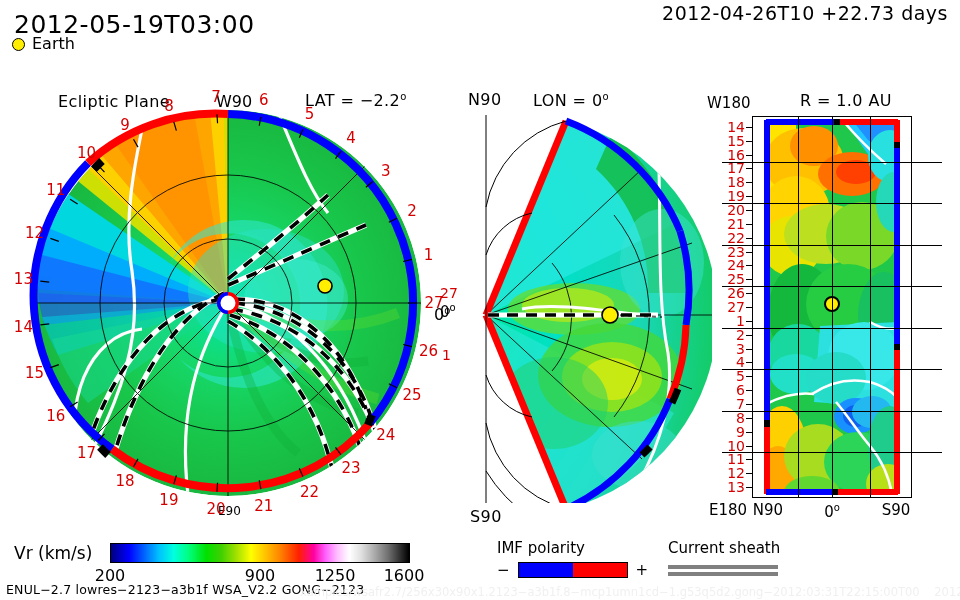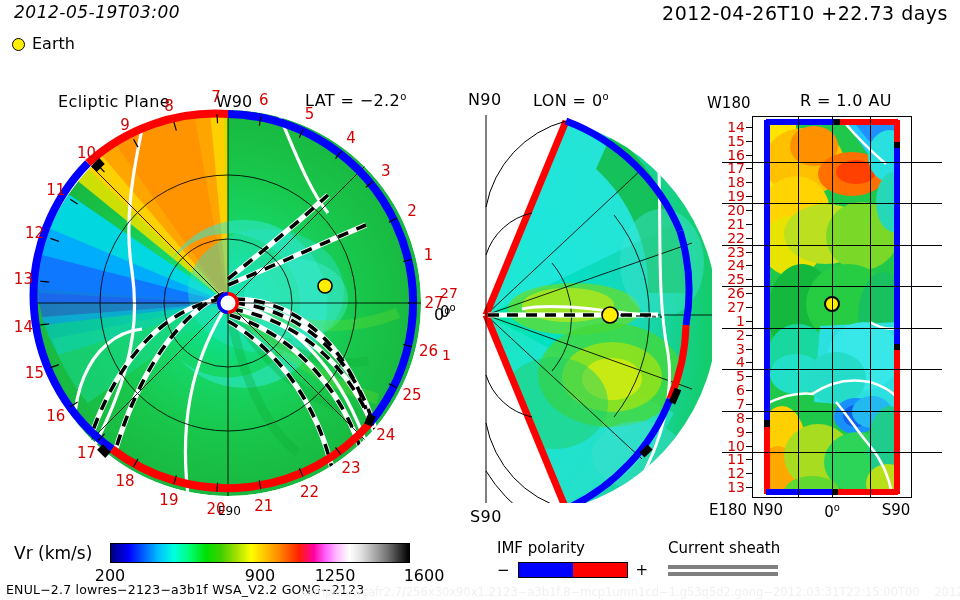--- a/index.html
+++ b/index.html
@@ -5,21 +5,21 @@
   html,body{margin:0;padding:0;background:#ffffff;}
   body{width:960px;height:600px;overflow:hidden;
        font-family:"DejaVu Sans","Liberation Sans",sans-serif;}
   #root{position:relative;width:960px;height:600px;background:#fff;}
 
   .abs{position:absolute;}
   .txt{color:#000;white-space:pre;line-height:1;}
   .red{color:#d40000;}
 
   
-  #hdr-left{left:14px;top:4px;font-size:17px;letter-spacing:.5px;font-style:italic;}
+  #hdr-left{left:14px;top:12px;font-size:25px;letter-spacing:.5px;}
   #hdr-right{right:12px;top:4px;font-size:19px;letter-spacing:.5px;}
   #earth-legend{left:12px;top:36px;display:flex;align-items:center;gap:7px;font-size:16px;}
   .earth-dot{width:13px;height:13px;border-radius:50%;background:#ffee00;
              border:1.6px solid #000;box-sizing:border-box;display:block;}
 
   
   .ptitle{font-size:16px;letter-spacing:.4px;}
   .sup{font-size:10px;vertical-align:super;}
 
   
@@ -504,21 +504,21 @@
 
   <div class="abs txt" id="cbar-label">Vr (km/s)</div>
   <div class="abs" id="cbar-wrap">
     <div id="cbar"></div>
   </div>
   <div class="abs" id="cbar-ticks" style="left:0;top:0;width:935px;height:600px;pointer-events:none;">
       <span style="left: 110px;">200</span>
       <span style="left: 185px; margin-top: 36px;">550</span>
       <span style="left: 260px;">900</span>
       <span style="left: 335px;">1250</span>
-      <span style="left: 424px;">1600</span>
+      <span style="left: 404px;">1600</span>
     </div>
 
   <div class="abs" style="left:497px;top:541px;">
     <div class="txt leg-title">IMF polarity</div>
     <div style="display:flex;align-items:center;gap:8px;margin-top:6px;">
       <span class="txt" style="font-size:15px;">−</span>
       <span id="imf-bar">
         <i id="imf-neg" style="background: rgb(0, 0, 255);"></i>
         <i id="imf-pos" style="background: rgb(255, 0, 0);"></i>
       </span>

